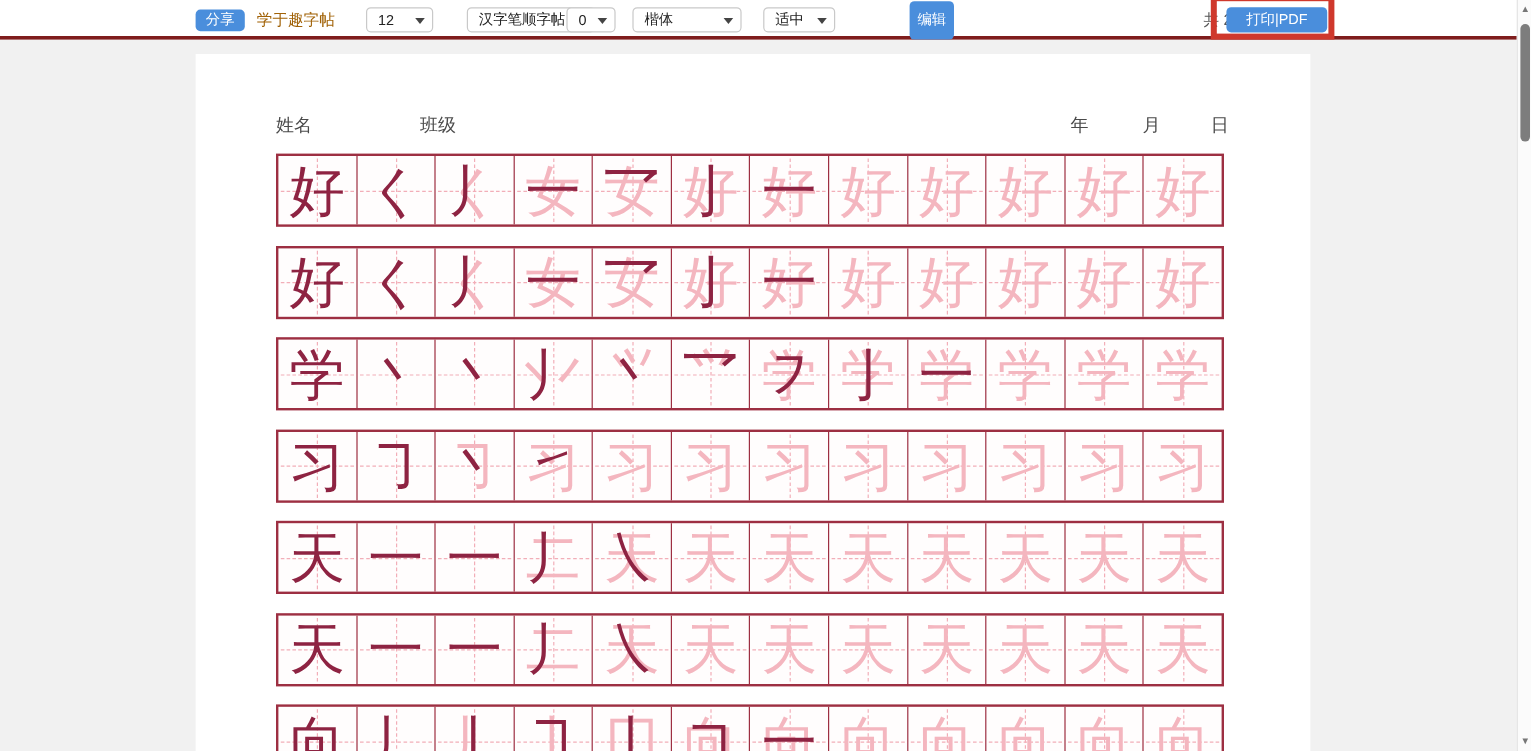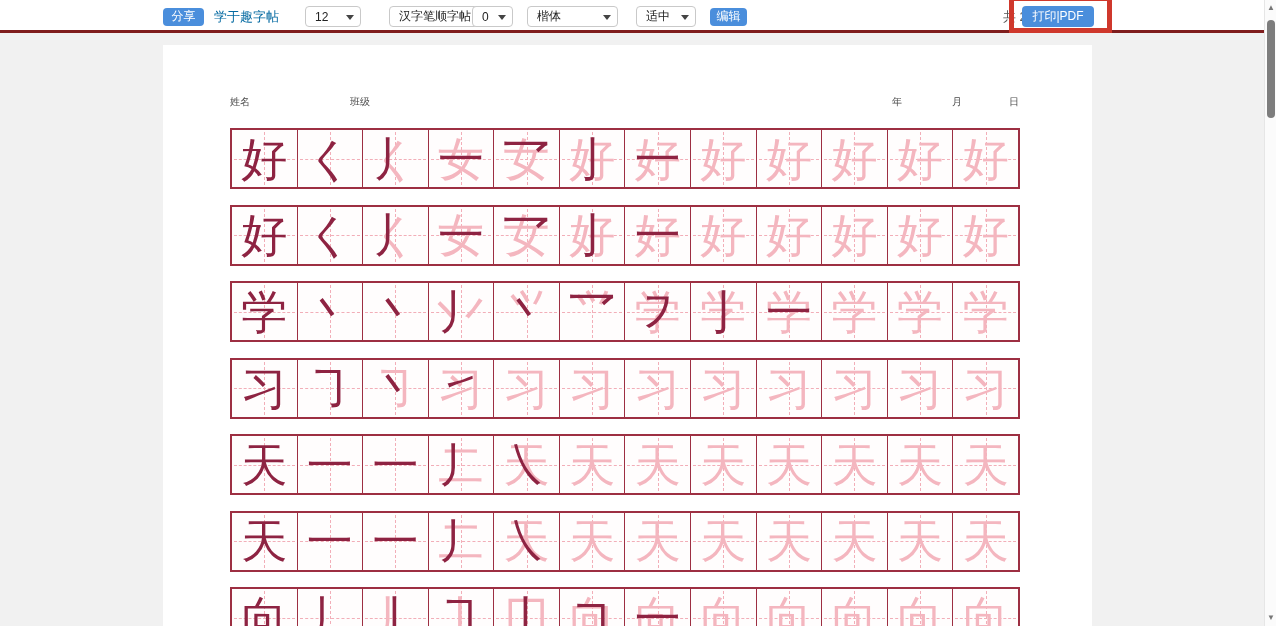--- a/index.html
+++ b/index.html
@@ -12,32 +12,32 @@
   .tb-item { position:absolute; top:0; height:33px; display:flex; align-items:center; }
   .btn-blue { background:#4a8edc; color:#fff; border:none; border-radius:4px;
     font-size:12px; font-family:"Liberation Sans",sans-serif; cursor:pointer;
     display:inline-flex; align-items:center; justify-content:center; }
   .sel { height:21px; border:1px solid #c9c9c9; border-radius:4px; background:#fff;
     font-size:12px; color:#222; display:inline-flex; align-items:center;
     padding:0 20px 0 9px; position:relative; cursor:pointer; }
   .chev { position:absolute; right:6px; top:8px; width:0; height:0;
     border-left:4px solid transparent; border-right:4px solid transparent;
     border-top:5px solid #444; }
-  .site-name { font-size:13px; color:#0369a1;font-family:Liberation Serif, serif; }
+  .site-name { font-size:13px; color:#a16207;font-family:Liberation Serif, serif; }
   .page-count { font-size:13px; color:#555; }
   .red-box { position:absolute; left:1009px; top:-4px; width:103px; height:37px;
     border:5px solid #cf382c; z-index:6; pointer-events:none; }
 
   
   .main { position:absolute; left:0; top:33px; width:1264px; height:593px;
     background:#f1f1f1; overflow:hidden; }
   .page { position:absolute; left:163px; top:12px; width:929px; height:1200px;
     background:#ffffff; }
   .sheet-head { position:absolute; top:50px; left:0; width:100%; height:20px;
-    font-size:10px; color:#4a4a4a; }
+    font-size:15px; color:#4a4a4a; }
   .sheet-head span { position:absolute; top:0; }
 
   
   .grid { position:absolute; left:67px; top:83px; width:790px; }
   .grow { display:flex; width:790px; height:61px; border:2px solid #9d2f42;
     margin-bottom:15.5px; background:#fffdfd; }
   .cell { flex:1 1 0; position:relative; border-right:1px solid #9d2f42; overflow:hidden; }
   .cell:last-child { border-right:none; }
   .cell .vline { position:absolute; left:50%; top:2px; bottom:2px; width:0;
     border-left:1px dashed #f2aeb8; }
@@ -93,27 +93,27 @@
       <i class="chev"></i>
     </div>
   </div>
   <div class="tb-item" style="left:636px;">
     <div class="sel" style="width:60px;">
       <span>适中</span>
       <i class="chev"></i>
     </div>
   </div>
   <div class="tb-item" style="left:710px;">
-    <button class="btn-blue" style="width:37px;height:18px;">编辑</button>
+    <button class="btn-blue" style="width:37px;height:32px;margin-left:48px;">编辑</button>
   </div>
   <div class="tb-item" style="left:1003px;">
     <span class="page-count">共 2 页</span>
   </div>
   <div class="tb-item" style="left:1022px;">
-    <button class="btn-blue" style="width:72px;height:21px;font-size:12px;">打印|PDF</button>
+    <button class="btn-blue" style="width:84px;height:21px;font-size:12px;">打印|PDF</button>
   </div>
   <div class="red-box"></div>
 </div>
 
 <div class="main">
   <div class="page">
     <div class="sheet-head">
       <span style="left:67px;">姓名</span>
       <span style="left:187px;">班级</span>
       <span style="left:729px;">年</span>

